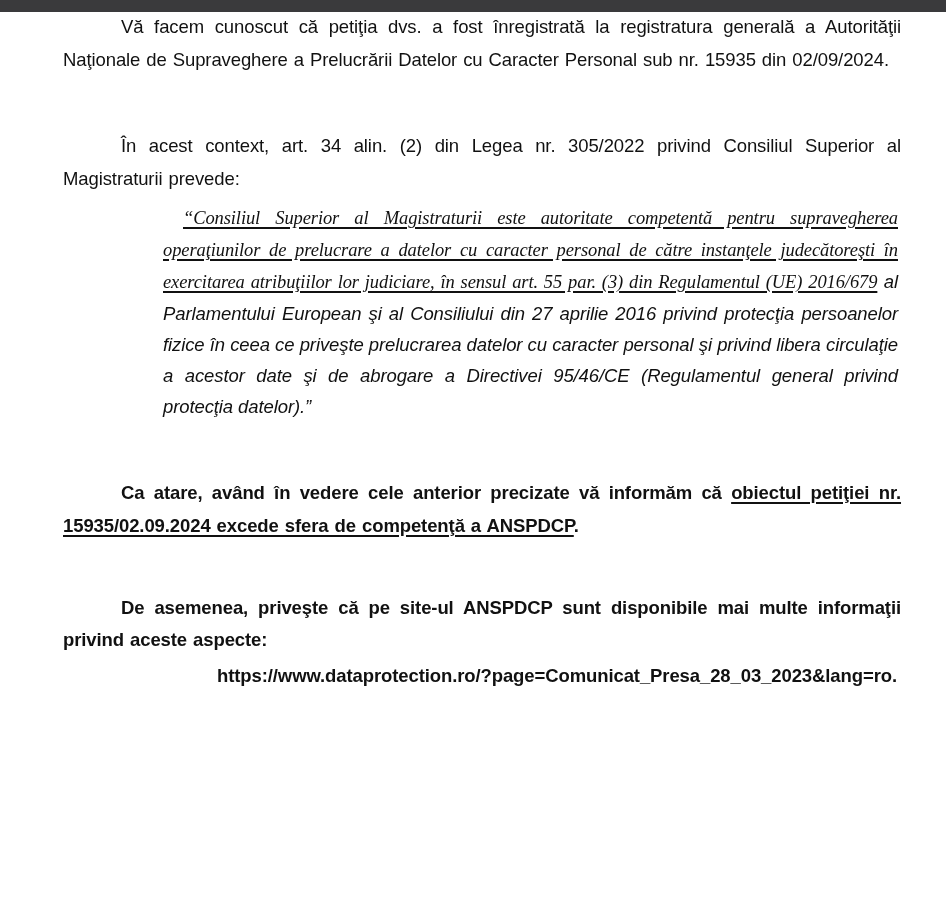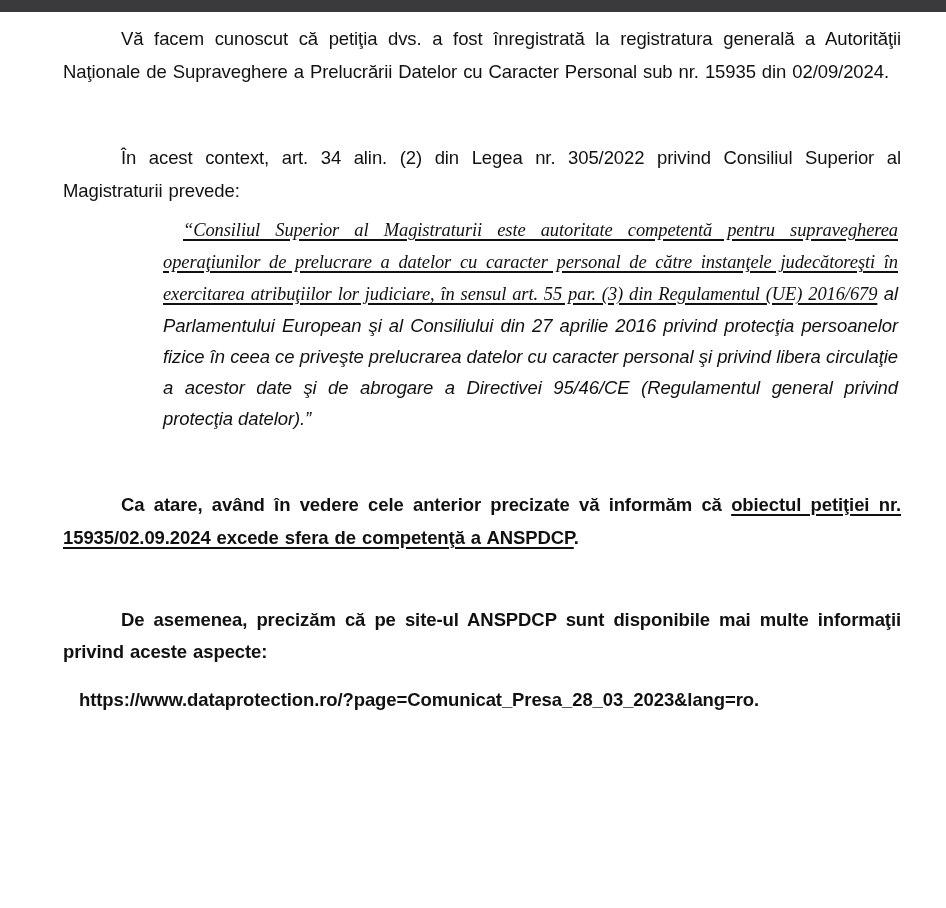--- a/index.html
+++ b/index.html
@@ -14,21 +14,21 @@
   }
   .top-bar {
     position: absolute;
     top: 0; left: 0;
     width: 946px;
     height: 12px;
     background: #3a3a3c;
   }
   .content {
     position: absolute;
-    top: 12px;
+    top: 0;
     left: 63px;
     width: 838px;
   }
   .para {
     margin: 0;
     font-size: 18.5px;
     line-height: 33px;
     text-align: justify;
     text-indent: 58px;
     letter-spacing: -0.1px;
@@ -60,25 +60,25 @@
     text-decoration-thickness: 1.5px;
     text-underline-offset: 3px;
     font-family: Liberation Serif, serif;
   }
   .p5-underline {
     text-decoration: underline;
     text-decoration-thickness: 2px;
     text-underline-offset: 3px;
   }
   .url-line {
-    margin: 16px;
+    margin: 4px;
     font-size: 18.5px;
     line-height: 32px;
     font-weight: bold;
-    text-align: left;
+    text-align: right;
     text-indent: 0;
     word-break: break-all;
     letter-spacing: -0.1px;
   }
 </style>
 </head>
 <body>
 
 <div class="page">
 
@@ -88,18 +88,18 @@
 
     <p class="para p1">Vă facem cunoscut că petiţia dvs. a fost înregistrată la registratura generală a Autorităţii Naţionale de Supraveghere a Prelucrării Datelor cu Caracter Personal sub nr. 15935 din 02/09/2024.</p>
 
 
     <p class="para p3">În acest context, art. 34 alin. (2) din Legea nr. 305/2022 privind Consiliul Superior al Magistraturii prevede:</p>
 
     <div class="blockquote"><span class="bq-underline">“Consiliul Superior al Magistraturii este autoritate competentă pentru supravegherea operaţiunilor de prelucrare a datelor cu caracter personal de către instanţele judecătoreşti în exercitarea atribuţiilor lor judiciare, în sensul art. 55 par. (3) din Regulamentul (UE) 2016/679</span><span> al Parlamentului European şi al Consiliului din 27 aprilie 2016 privind protecţia persoanelor fizice în ceea ce priveşte prelucrarea datelor cu caracter personal şi privind libera circulaţie a acestor date şi de abrogare a Directivei 95/46/CE (Regulamentul general privind protecţia datelor).”</span></div>
 
     <p class="para p5"><span>Ca atare, având în vedere cele anterior precizate vă informăm că </span><span class="p5-underline">obiectul petiţiei nr. 15935/02.09.2024 excede sfera de competenţă a ANSPDCP</span><span>.</span></p>
 
-    <p class="para p6">De asemenea, precizăm că pe site-ul ANSPDCP sunt disponibile mai multe informaţii privind aceste aspecte:</p>
+    <p class="para p6">De asemenea, priveşte că pe site-ul ANSPDCP sunt disponibile mai multe informaţii privind aceste aspecte:</p>
 
     <p class="url-line">https://www.dataprotection.ro/?page=Comunicat_Presa_28_03_2023&amp;lang=ro.</p>
 
   </div>
 </div>
 
 </body></html>

